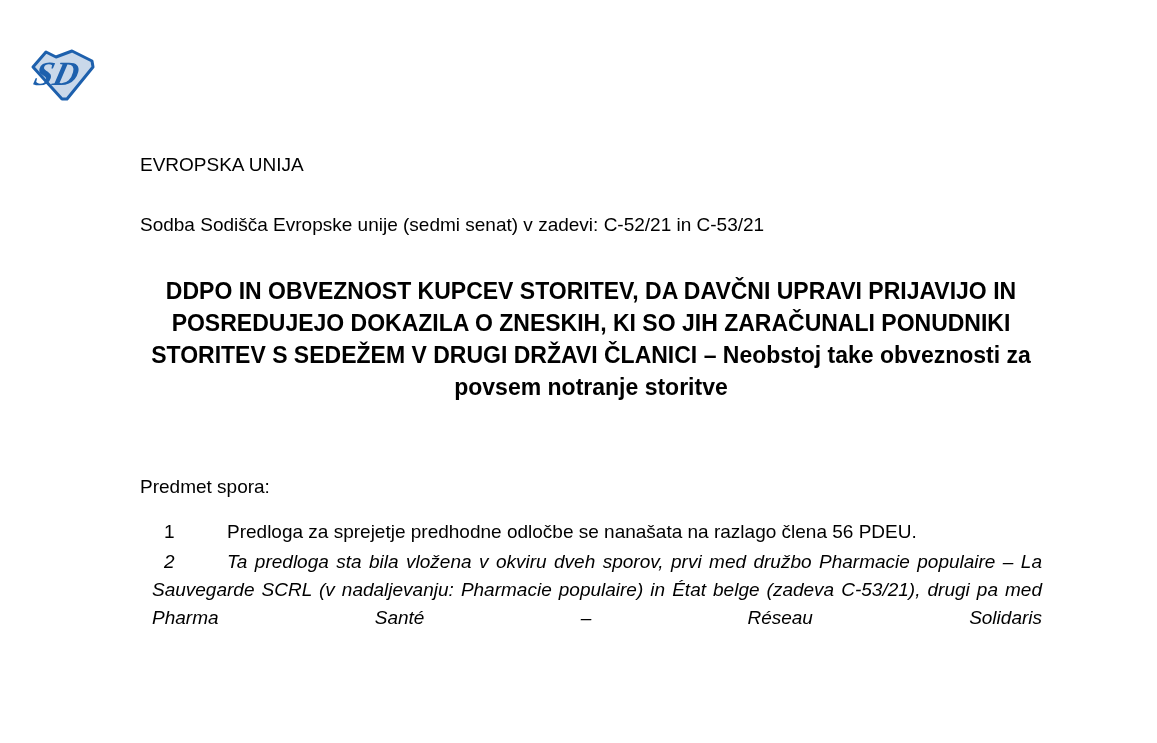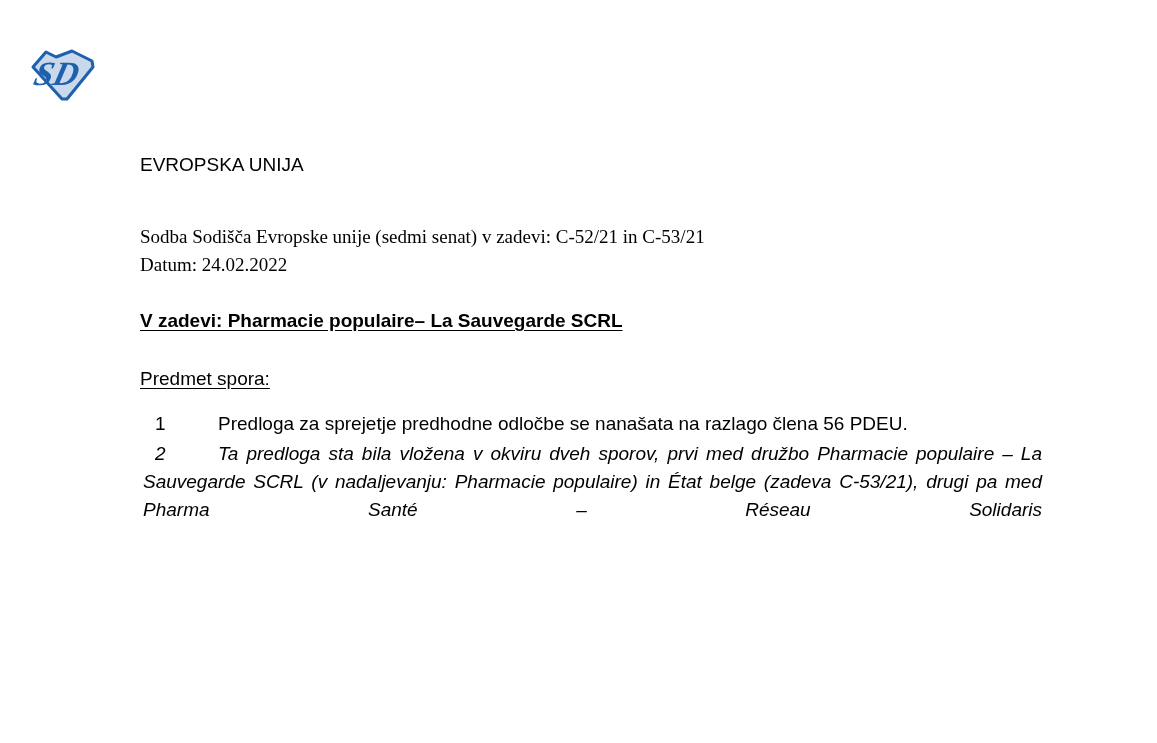--- a/index.html
+++ b/index.html
@@ -16,40 +16,39 @@
   }
   .logo {
     position: absolute;
     left: 30px;
     top: 46px;
     width: 66px;
     height: 56px;
   }
   .content { padding: 151px 115px 0 140px; }
   .org-block div, .case-block div { white-space: nowrap; }
-  .case-block { margin-top: 44px; font-family: Liberation Serif, serif; }
+  .case-block { margin-top: 32px; }
   .title {
     margin: 36px 0 0 0;
     font-size: 23px;
     line-height: 32px;
     font-weight: bold;
     text-align: center;
   }
   .case-ref {
     margin-top: 28px;
     font-weight: bold;
     text-decoration: underline;
     text-underline-offset: 3px;
   }
   .section-heading {
-    margin-top: 30px;
-    text-decoration: underline;
+    margin-top: 70px;
     text-underline-offset: 3px;
   }
-  .para { margin: 17px 0 0 3px; text-align: justify; }
+  .para { margin: 17px 0 0 12px; text-align: justify; }
   .para-last { margin-top: 2px; text-align-last: justify; font-style: italic; }
   .pnum {
     display: inline-block;
     width: 75px;
     padding-left: 12px;
     box-sizing: border-box;
   }
 </style>
 </head>
 <body>
@@ -62,25 +61,24 @@
   </svg>
 
   <div class="content">
 
     <div class="org-block">
       <div>EVROPSKA UNIJA</div>
     </div>
 
     <div class="case-block">
       <div>Sodba Sodišča Evropske unije (sedmi senat) v zadevi: C-52/21 in C-53/21</div>
-      <div>Datum: 24.02.2022</div>
     </div>
 
+    <h1 class="title">DDPO IN OBVEZNOST KUPCEV STORITEV, DA DAVČNI UPRAVI PRIJAVIJO IN POSREDUJEJO DOKAZILA O ZNESKIH, KI SO JIH ZARAČUNALI PONUDNIKI STORITEV S SEDEŽEM V DRUGI DRŽAVI ČLANICI – Neobstoj take obveznosti za povsem notranje storitve</h1>
 
-    <div class="case-ref">V zadevi: Pharmacie populaire– La Sauvegarde SCRL</div>
 
     <div class="section-heading">Predmet spora:</div>
 
     <p class="para">
       <span class="pnum">1</span><span>Predloga za sprejetje predhodne odločbe se nanašata na razlago člena 56 PDEU.</span>
     </p>
 
     <p class="para para-last">
       <span class="pnum">2</span><span>Ta predloga sta bila vložena v okviru dveh sporov, prvi med družbo Pharmacie populaire – La Sauvegarde SCRL (v nadaljevanju: Pharmacie populaire) in État belge (zadeva C-53/21), drugi pa med Pharma Santé – Réseau Solidaris</span>
     </p>

